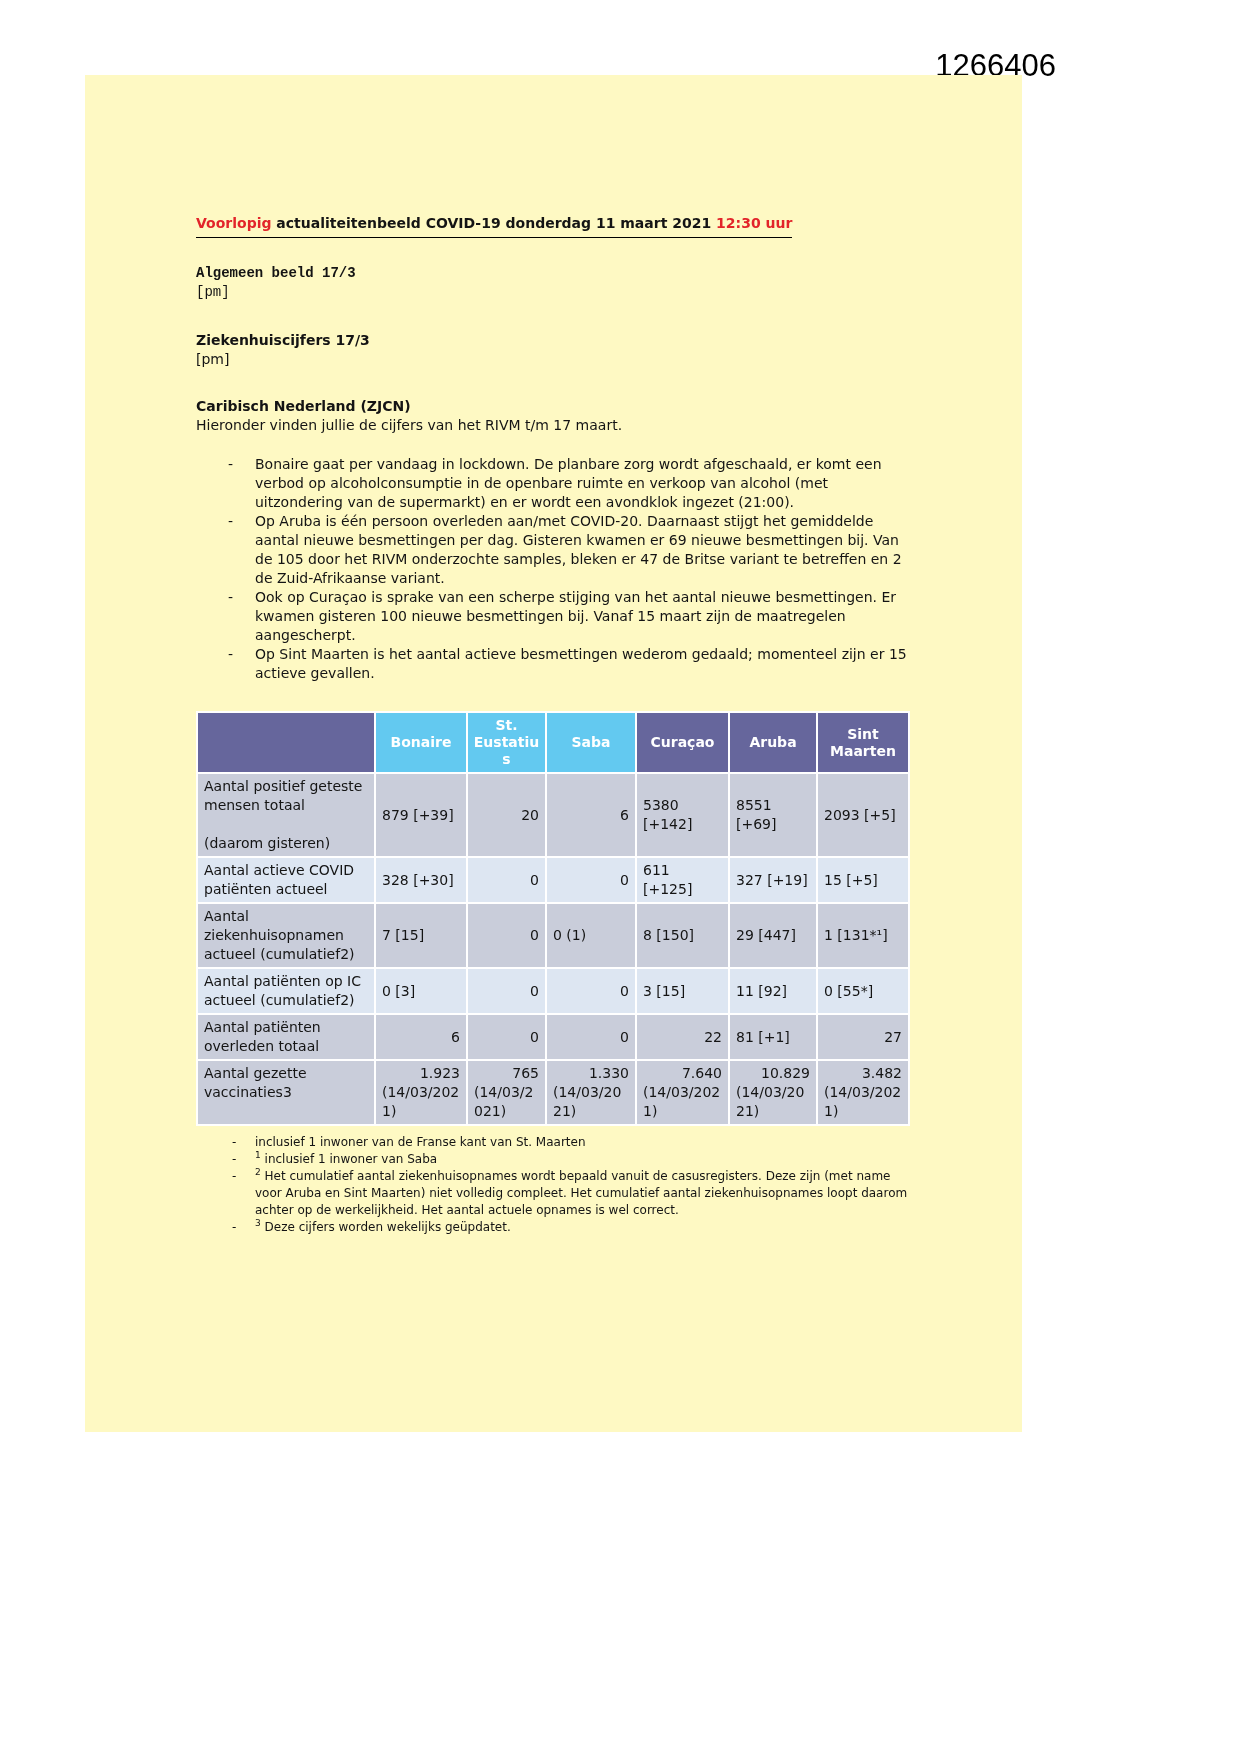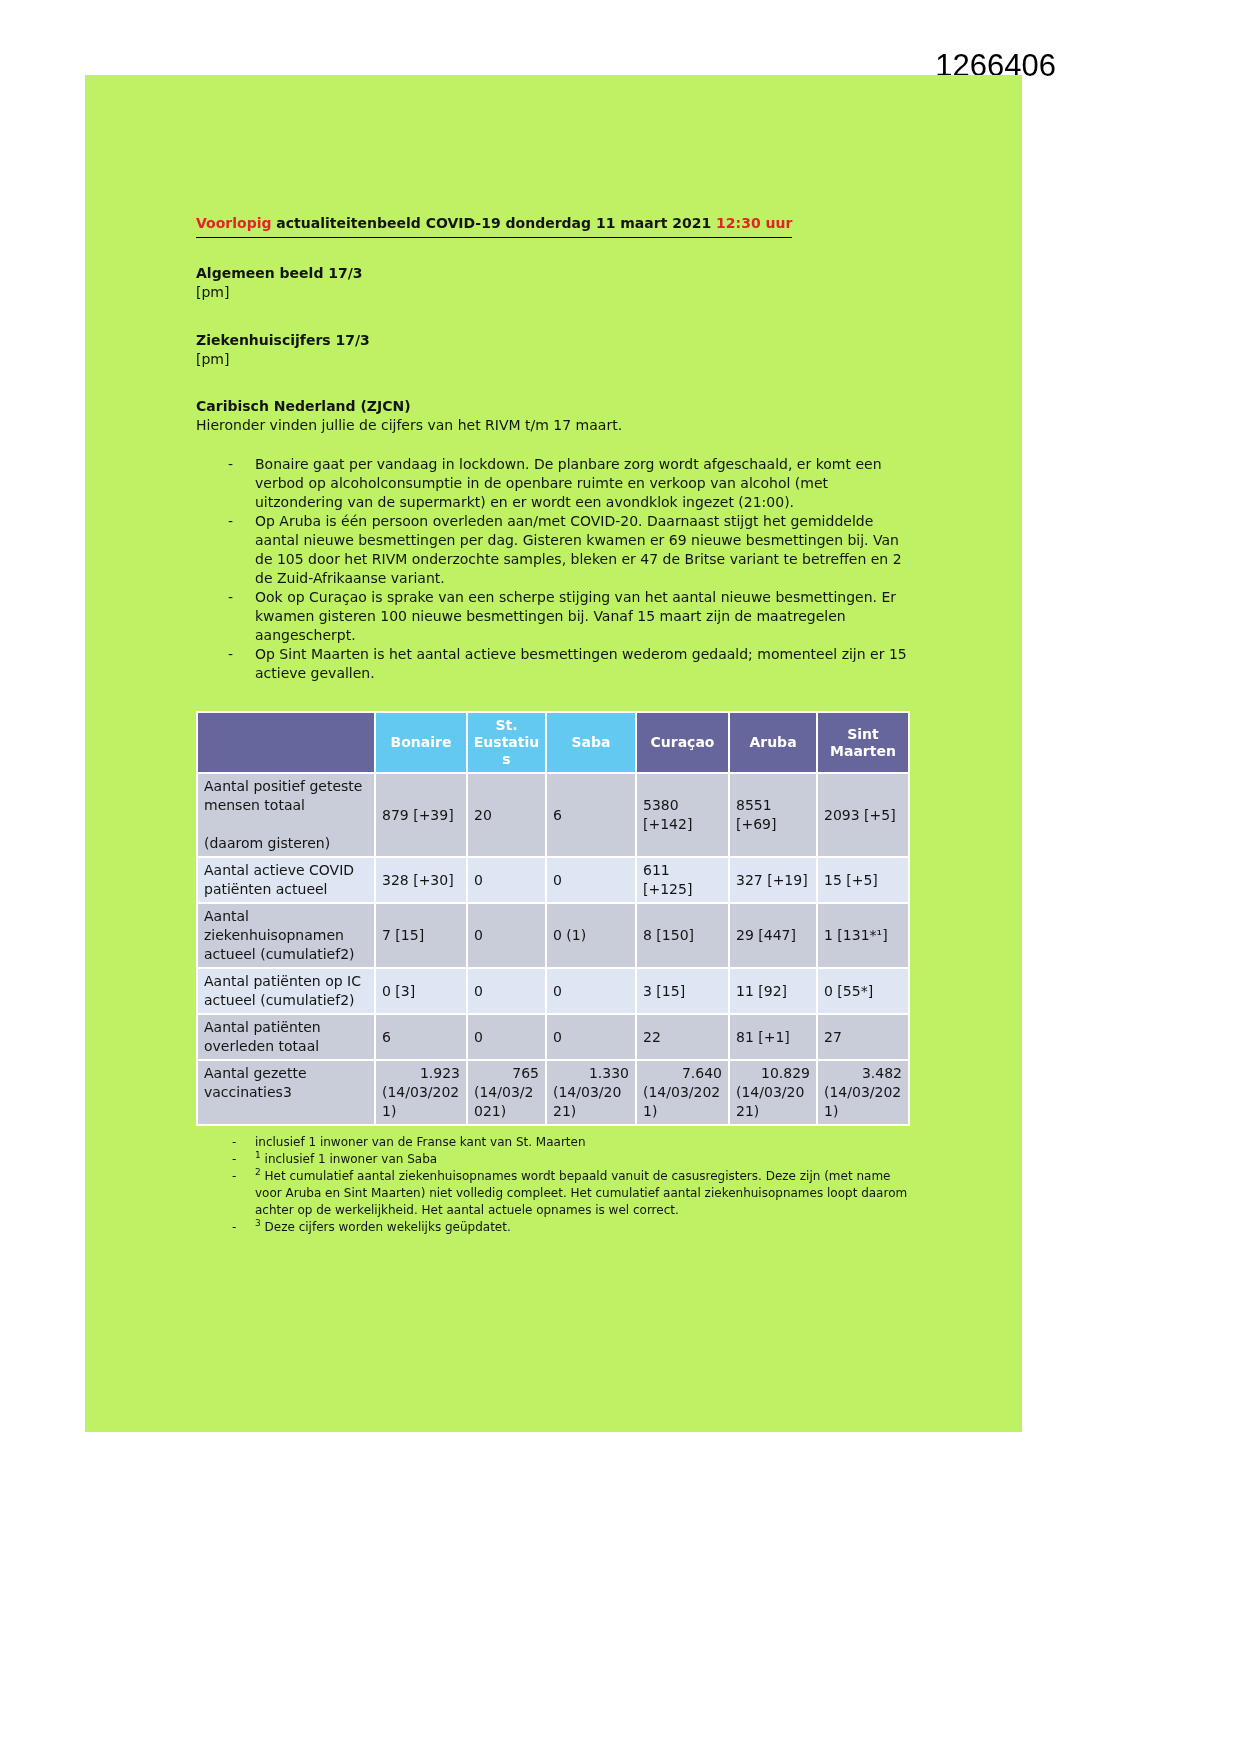--- a/index.html
+++ b/index.html
@@ -8,31 +8,31 @@
     font-family:"DejaVu Sans",sans-serif;color:#141414;
     -webkit-font-smoothing:antialiased;
   }
   .page-number{
     position:absolute;top:48px;right:185px;
     font-family:"Liberation Sans",sans-serif;font-size:31px;color:#000;
     letter-spacing:0px;
   }
   .scan{
     position:absolute;left:85px;top:75px;width:937px;height:1357px;
-    background:#bef264;
+    background:#fef9c3;
   }
   .content{padding:140px 0 0 111px;width:722px;}
 
   h1.title{
     font-size:14px;font-weight:bold;line-height:17px;margin:0;
     padding-bottom:5px;border-bottom:1px solid #000;width:fit-content;
   }
   .red{color:var(--accent-red,#e2242a);}
 
-  .section-algemeen{margin-top:26px;}
+  .section-algemeen{margin-top:26px;font-family:Liberation Mono, monospace;}
   .section-ziekenhuis{margin-top:29px;}
   .section-caribisch{margin-top:28px;}
   .h2{font-size:14px;font-weight:bold;line-height:19px;}
   .body-text{font-size:14px;line-height:19px;}
 
   .bullets{margin-top:20px;}
   .bullet{display:flex;font-size:14px;line-height:19px;}
   .bullet .dash{flex:0 0 27px;margin-left:32px;}
   .btext{flex:1;}
 
@@ -49,21 +49,21 @@
   th.h-dark{background:var(--header-dark,#66669c);}
   th.h-light{background:var(--header-light,#63c9f0);}
   tr.gray td{background:var(--row-gray,#c9cdda);}
   tr.light td{background:var(--row-light,#dde6f2);}
   td.label{
     text-align:left;vertical-align:top;padding:3px 6px;
     line-height:19px;white-space:pre-line;
   }
   td.val{padding:3px 6px;vertical-align:middle;line-height:19px;}
   td.val.left{text-align:left;}
-  td.val.right{margin-left:32px;}
+  td.val.right{text-align:right;margin-left:32px;}
   .vnum{text-align:right;}
   .vdate{text-align:left;word-break:break-all;}
 
   .footnotes{margin-top:8px;}
   .fnote{display:flex;font-size:12px;line-height:17px;}
   .fnote .dash{flex:0 0 23px;margin-left:36px;}
   .ftext{flex:1;}
   sup{font-size:9px;line-height:0;}
 </style>
 </head>

